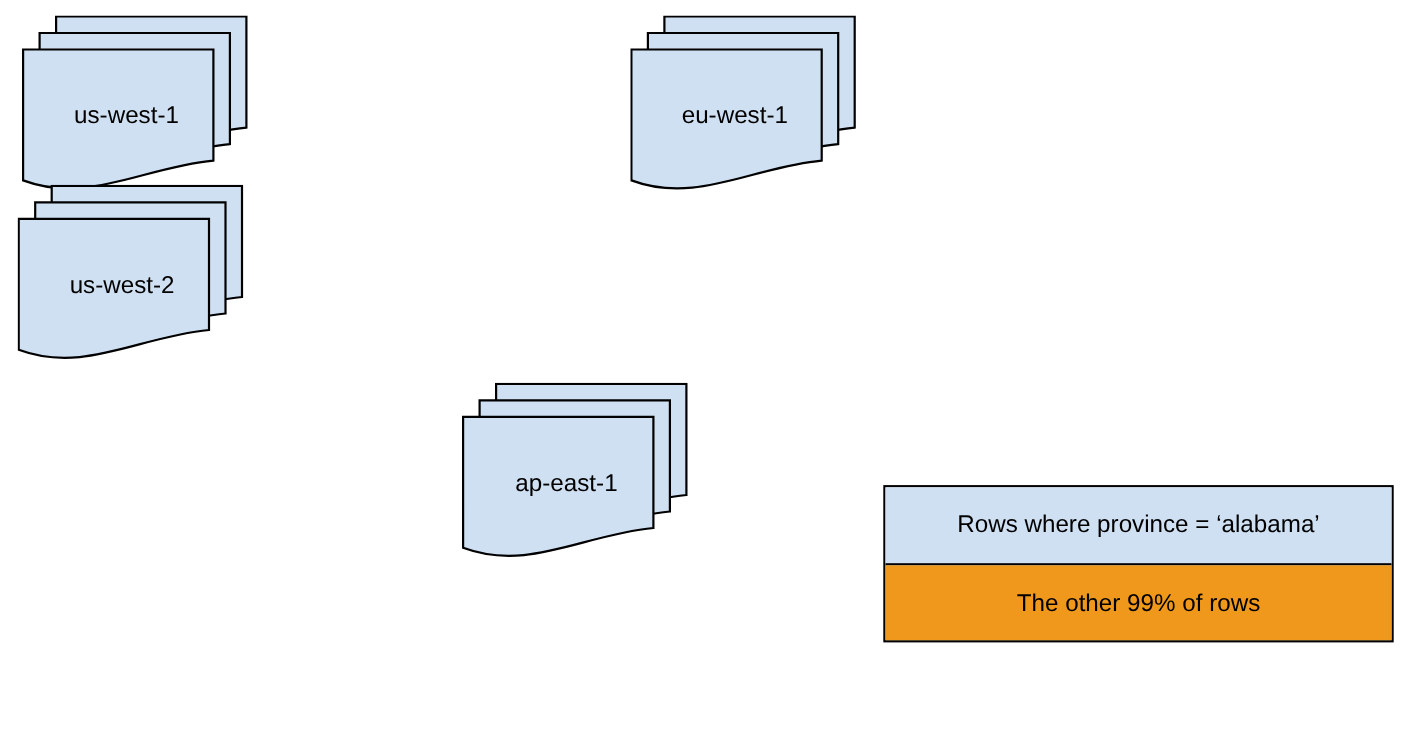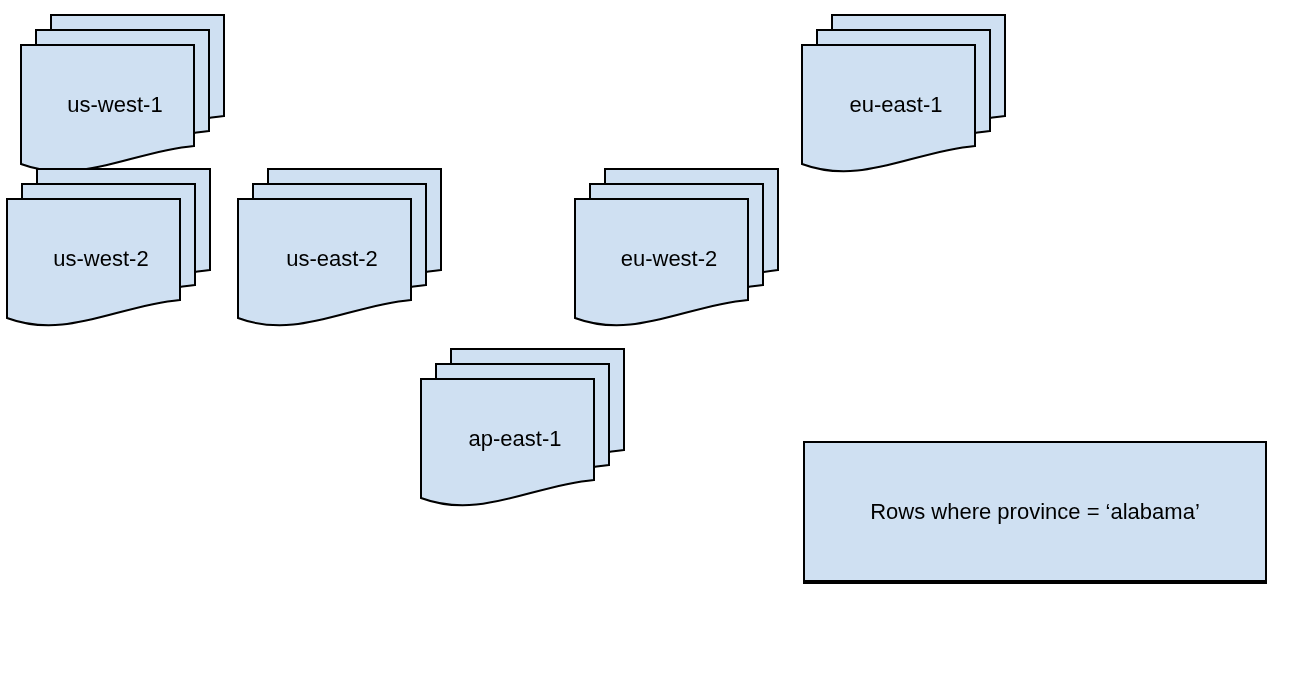--- a/index.html
+++ b/index.html
@@ -73,67 +73,54 @@
   <div class="stack" style="left:20px;top:14px">
     <svg width="206" height="162" viewBox="0 0 206 162">
       <use href="#doc-shape" class="doc" transform="translate(30,0)"></use>
       <use href="#doc-shape" class="doc" transform="translate(15,15)"></use>
       <use href="#doc-shape" class="doc" transform="translate(0,30)"></use>
       <text class="doc-label" x="95" y="98">us-west-1</text>
     </svg>
   </div>
 
 
-
-  <div class="stack" style="left:801px;top:14px">
+  <div class="stack" style="left:573px;top:14px">
     <svg width="206" height="162" viewBox="0 0 206 162">
       <use href="#doc-shape" class="doc" transform="translate(30,0)"></use>
       <use href="#doc-shape" class="doc" transform="translate(15,15)"></use>
       <use href="#doc-shape" class="doc" transform="translate(0,30)"></use>
-      <text class="doc-label" x="95" y="98">eu-east-1</text>
+      <text class="doc-label" x="95" y="98">eu-west-1</text>
     </svg>
   </div>
 
-  <div class="stack" style="left:6px;top:168px">
+
+  <div class="stack" style="left:16px;top:168px">
     <svg width="206" height="162" viewBox="0 0 206 162">
       <use href="#doc-shape" class="doc" transform="translate(30,0)"></use>
       <use href="#doc-shape" class="doc" transform="translate(15,15)"></use>
       <use href="#doc-shape" class="doc" transform="translate(0,30)"></use>
       <text class="doc-label" x="95" y="98">us-west-2</text>
     </svg>
   </div>
 
-  <div class="stack" style="left:237px;top:168px">
-    <svg width="206" height="162" viewBox="0 0 206 162">
-      <use href="#doc-shape" class="doc" transform="translate(30,0)"></use>
-      <use href="#doc-shape" class="doc" transform="translate(15,15)"></use>
-      <use href="#doc-shape" class="doc" transform="translate(0,30)"></use>
-      <text class="doc-label" x="95" y="98">us-east-2</text>
-    </svg>
-  </div>
 
-  <div class="stack" style="left:574px;top:168px">
-    <svg width="206" height="162" viewBox="0 0 206 162">
-      <use href="#doc-shape" class="doc" transform="translate(30,0)"></use>
-      <use href="#doc-shape" class="doc" transform="translate(15,15)"></use>
-      <use href="#doc-shape" class="doc" transform="translate(0,30)"></use>
-      <text class="doc-label" x="95" y="98">eu-west-2</text>
-    </svg>
-  </div>
 
 
   <div class="stack" style="left:420px;top:348px">
     <svg width="206" height="162" viewBox="0 0 206 162">
       <use href="#doc-shape" class="doc" transform="translate(30,0)"></use>
       <use href="#doc-shape" class="doc" transform="translate(15,15)"></use>
       <use href="#doc-shape" class="doc" transform="translate(0,30)"></use>
       <text class="doc-label" x="95" y="98">ap-east-1</text>
     </svg>
   </div>
 
 
   <div class="legend">
     <div class="legend-row blue">
       <span>Rows where province = ‘alabama’</span>
     </div>
+    <div class="legend-row orange">
+      <span>The other 99% of rows</span>
+    </div>
   </div>
 
 </div>
 
 </body></html>

